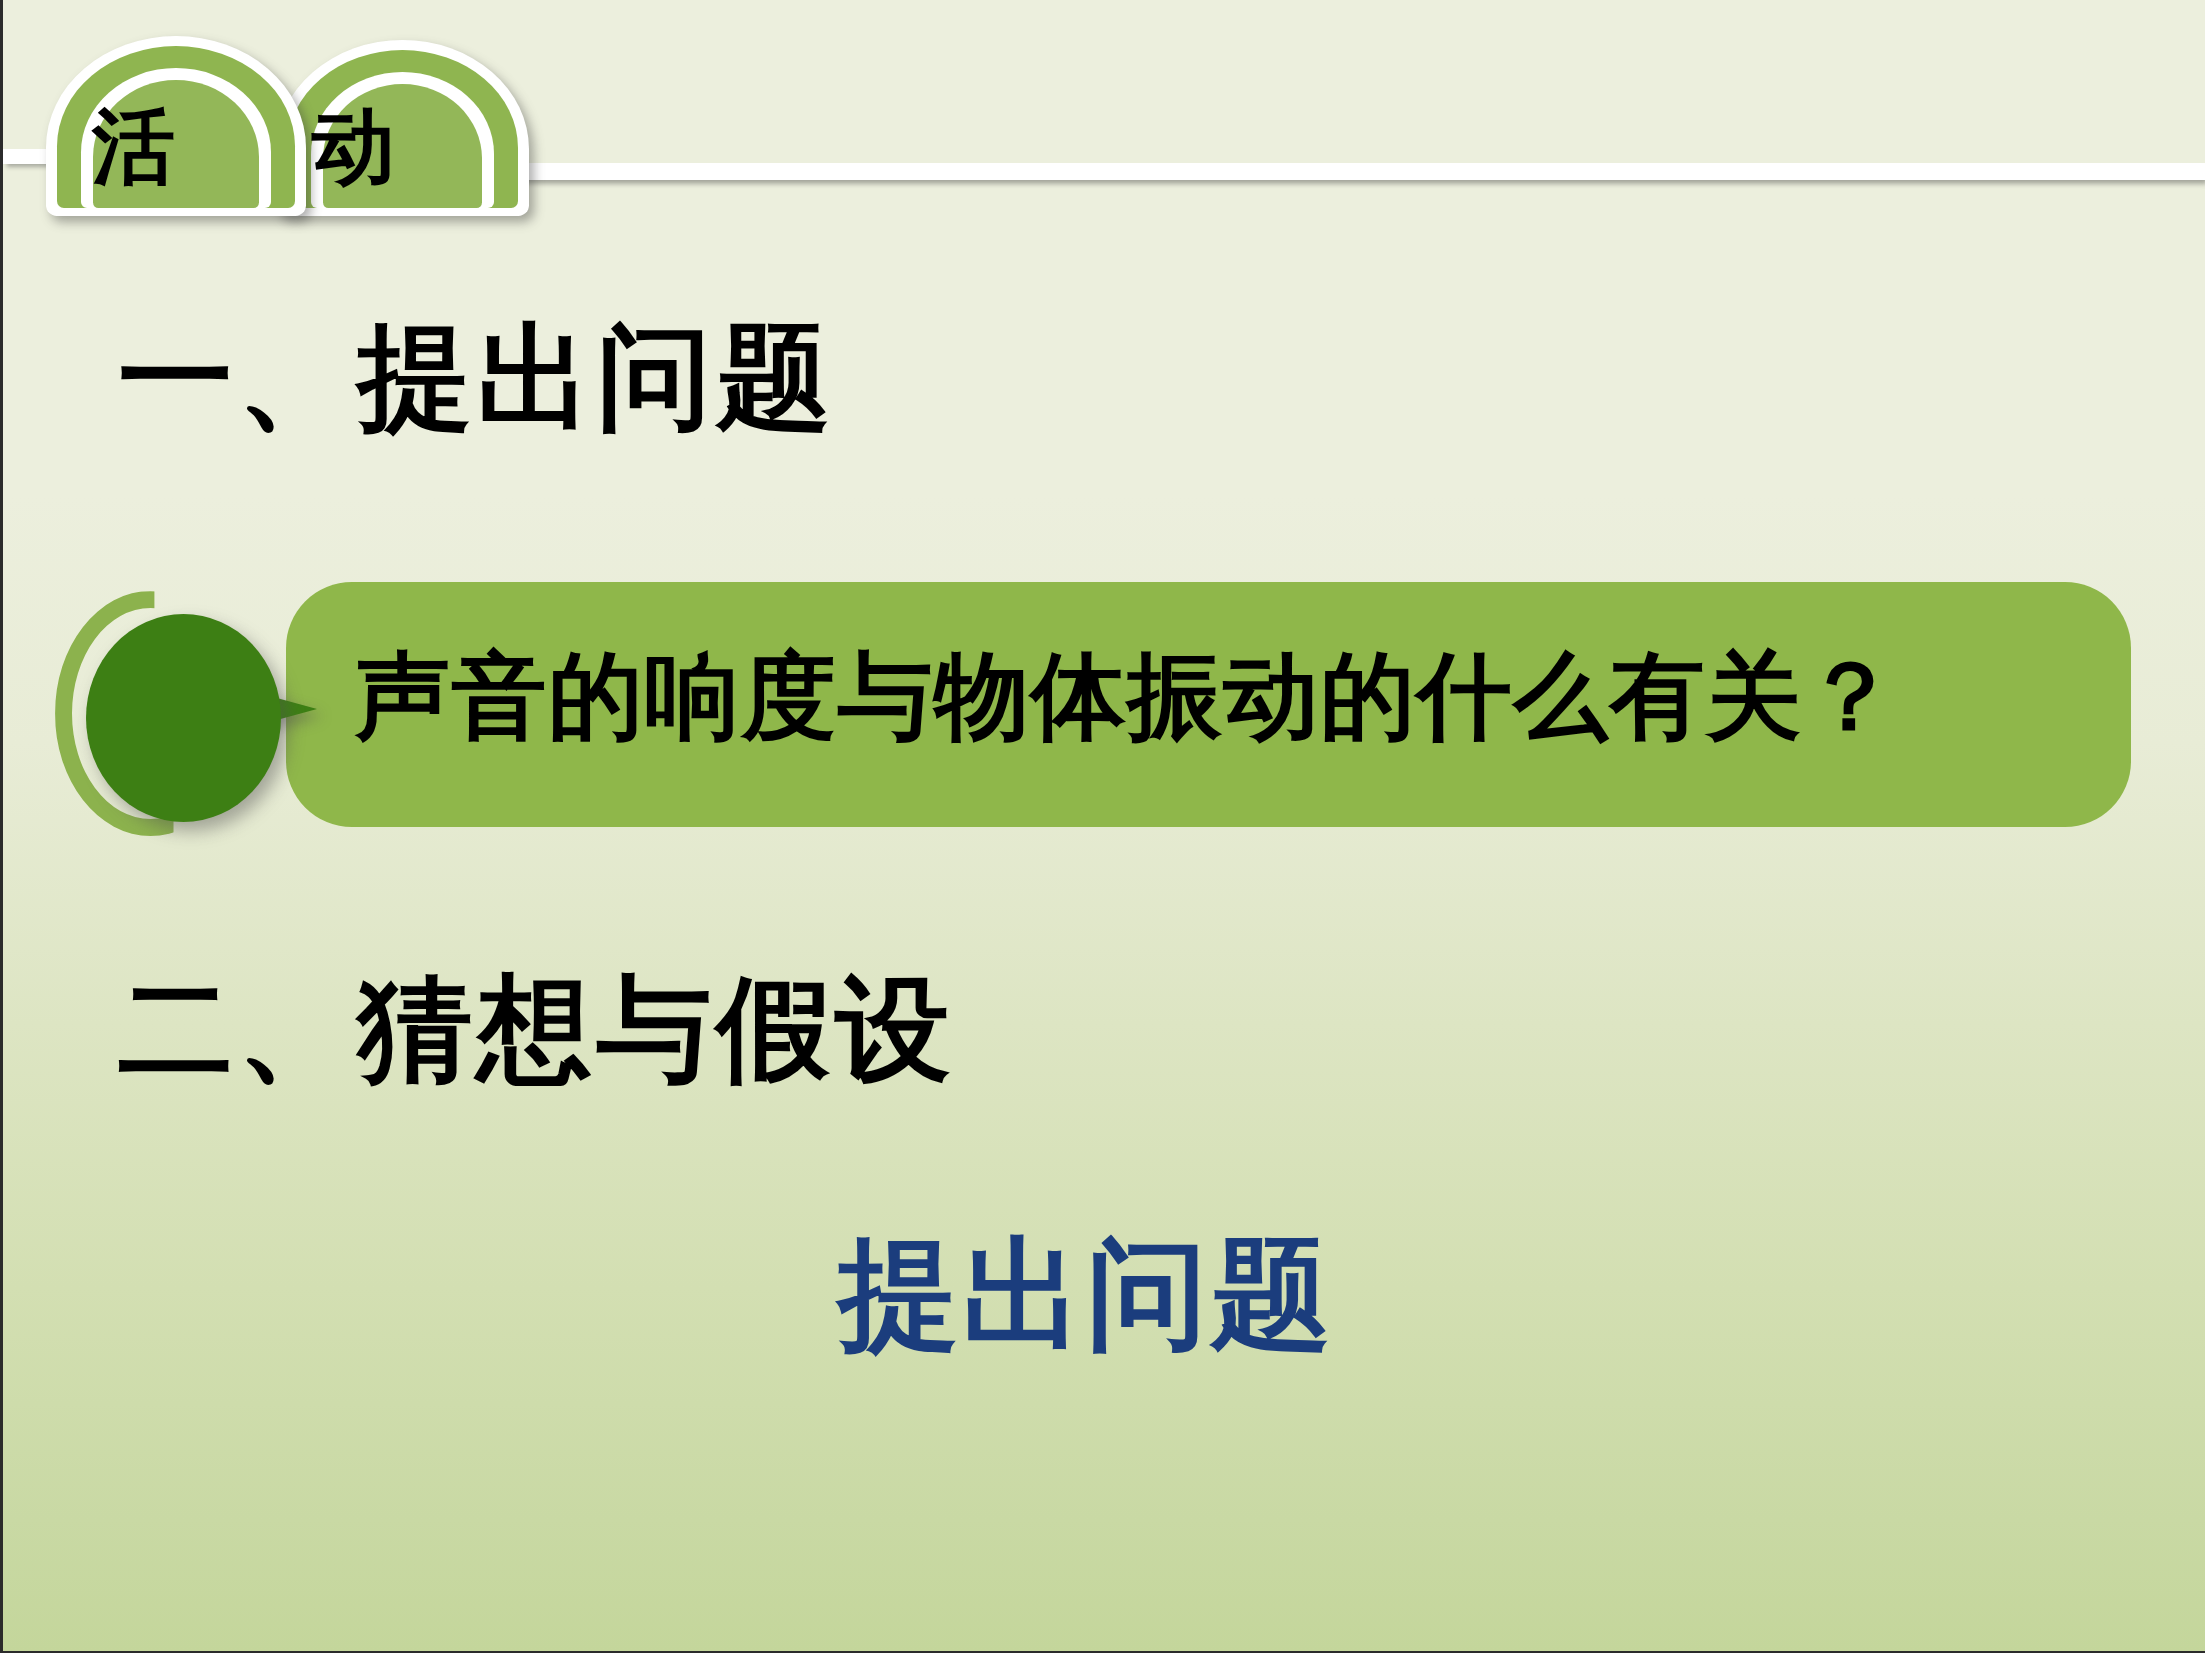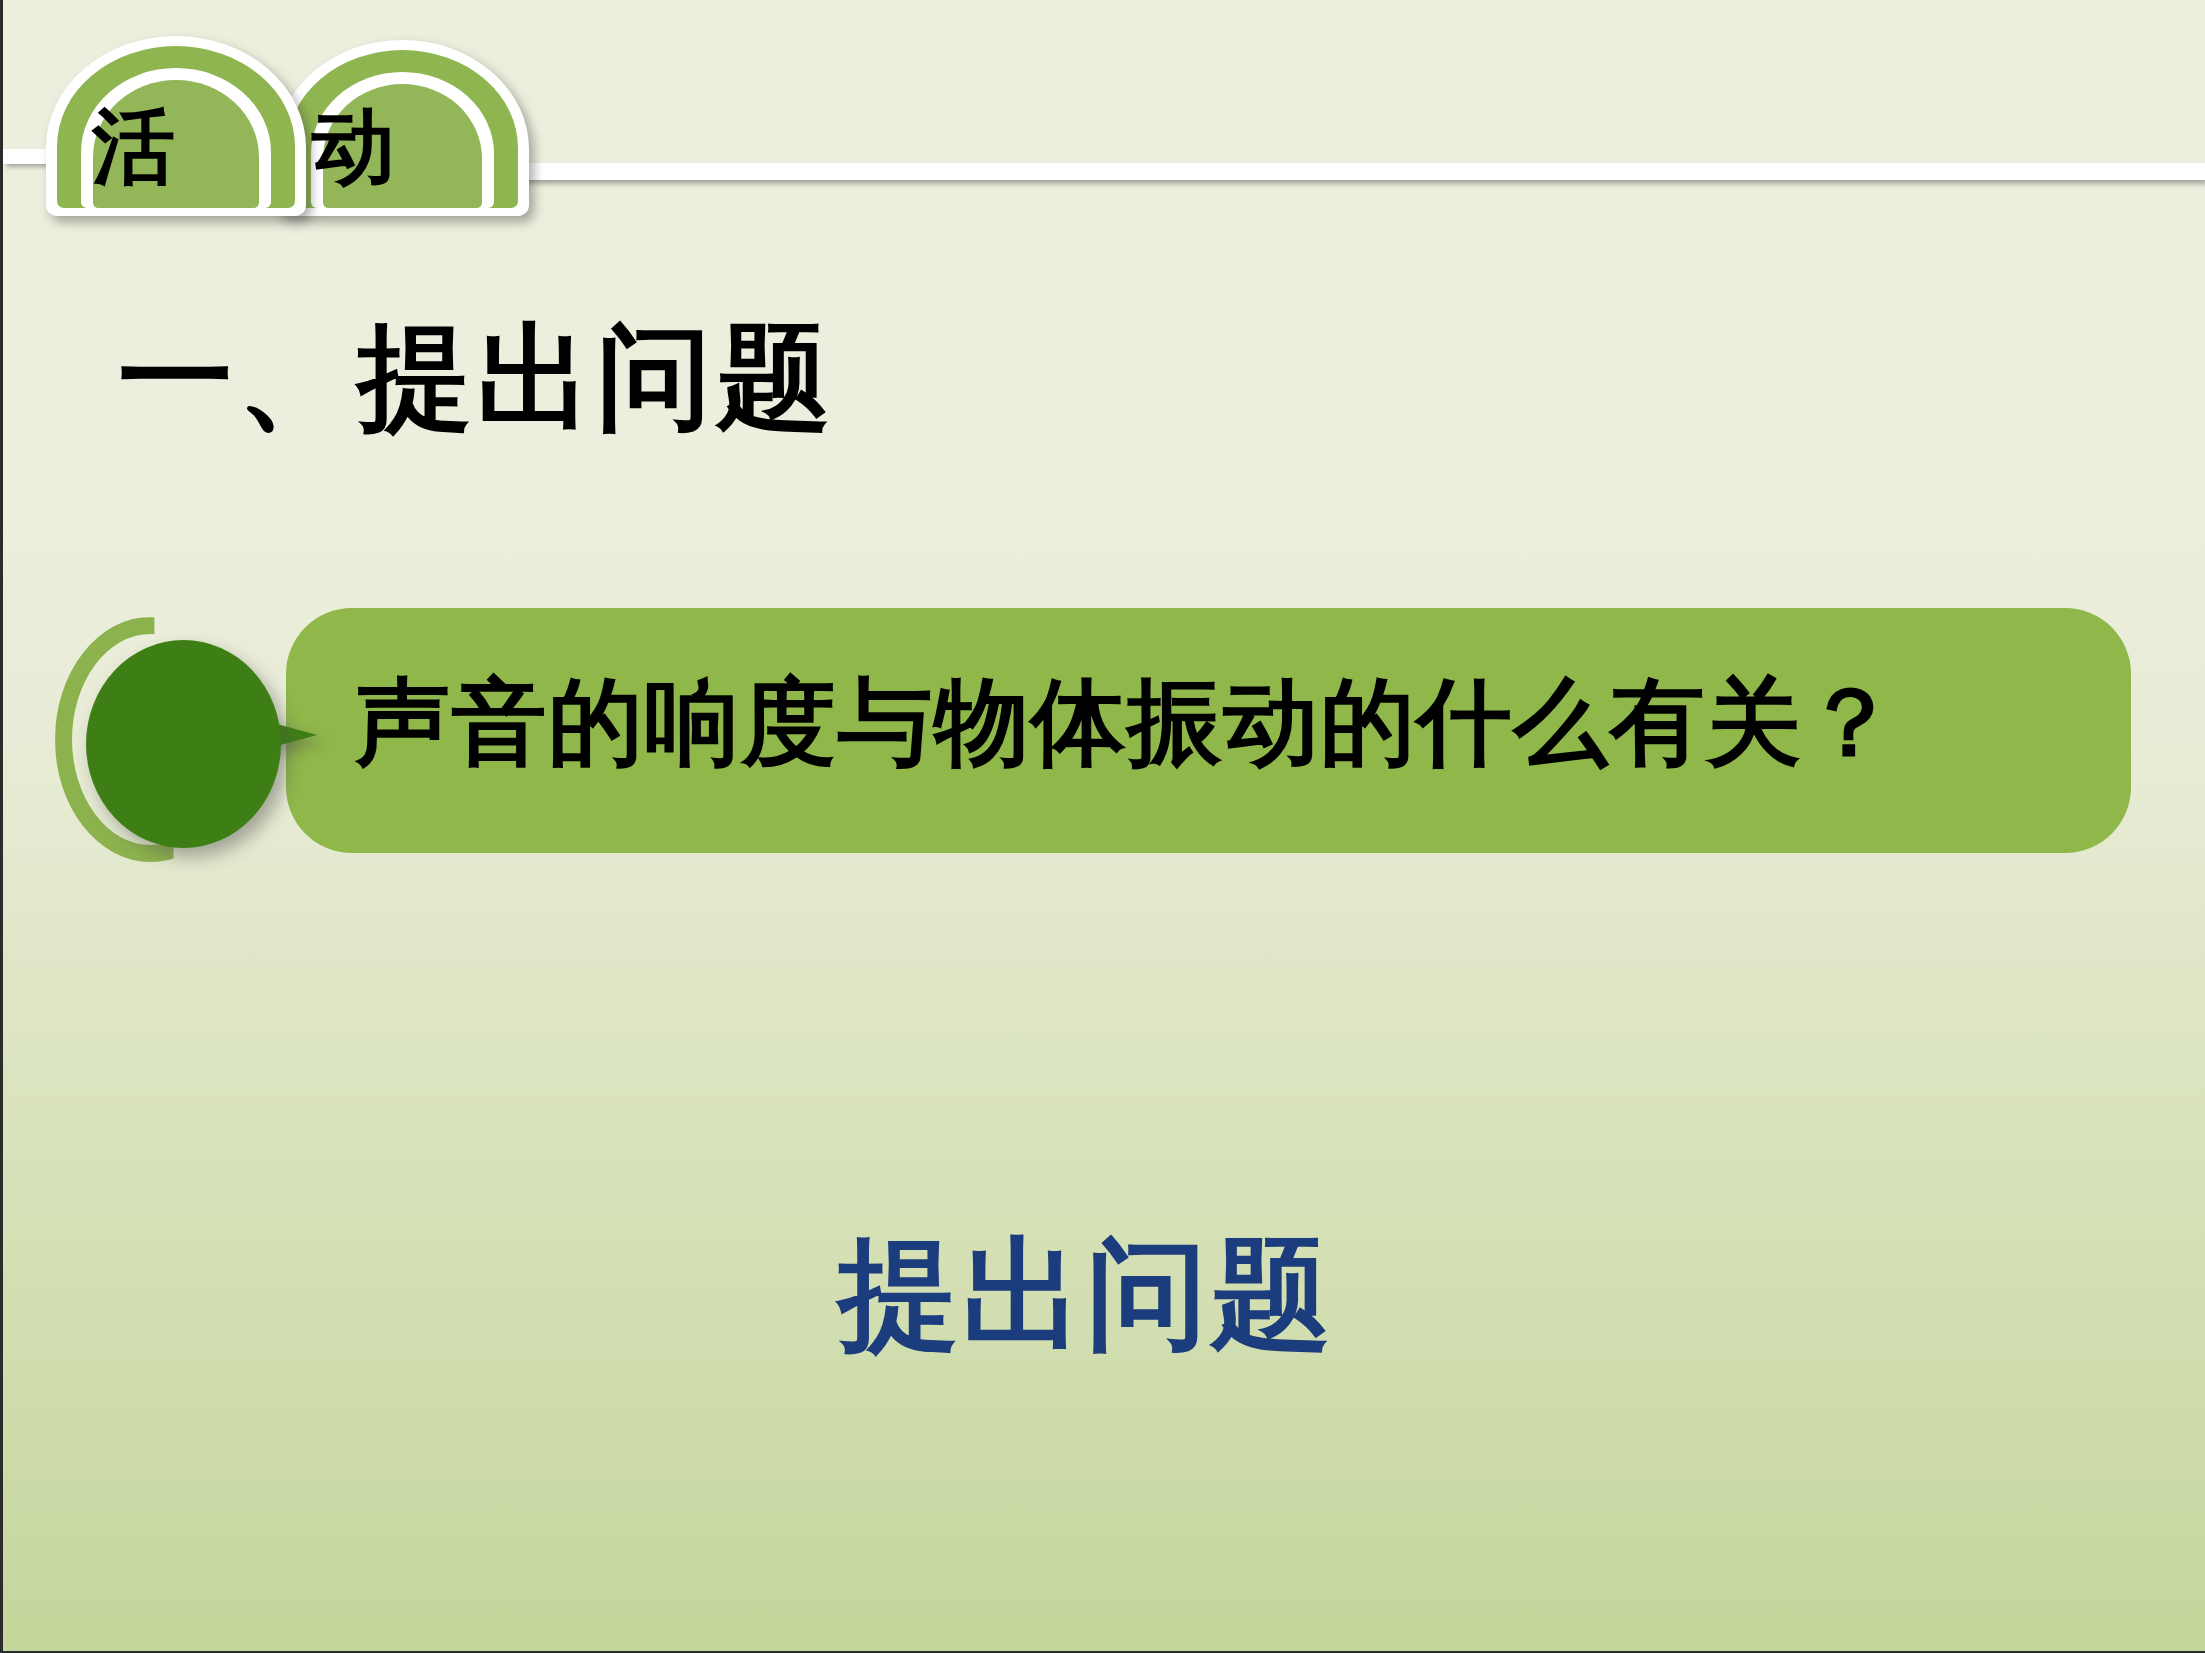--- a/index.html
+++ b/index.html
@@ -124,21 +124,21 @@
     white-space: nowrap;
     line-height: 1;
   }
   #heading-one { left: 115px; top: 320px; font-size: 115px; letter-spacing: 4.6px; }
   #heading-two { left: 115px; top: 972px; font-size: 115px; letter-spacing: 4.6px; }
 
   
   #callout-group {
     position: absolute;
     left: 46px;
-    top: 608px;
+    top: 582px;
     width: 2083px;
     height: 260px;
   }
 
   
   #callout-arc {
     position: absolute;
     left: 6.1px;
     top: 9.2px;
     width: 191px;
@@ -245,17 +245,18 @@
   <div class="section-heading" id="heading-one">一、提出问题</div>
 
   <div id="callout-group">
     <div id="callout-arc"></div>
     <div id="callout-banner"></div>
     <div id="callout-pointer"></div>
     <div id="callout-dot"></div>
     <div id="callout-text">声音的响度与物体振动的什么有关？</div>
   </div>
 
+  <div class="section-heading" id="heading-two">二、猜想与假设</div>
 
   <div id="answer-text">提出问题</div>
 
 </div>
 
 
 </body></html>

